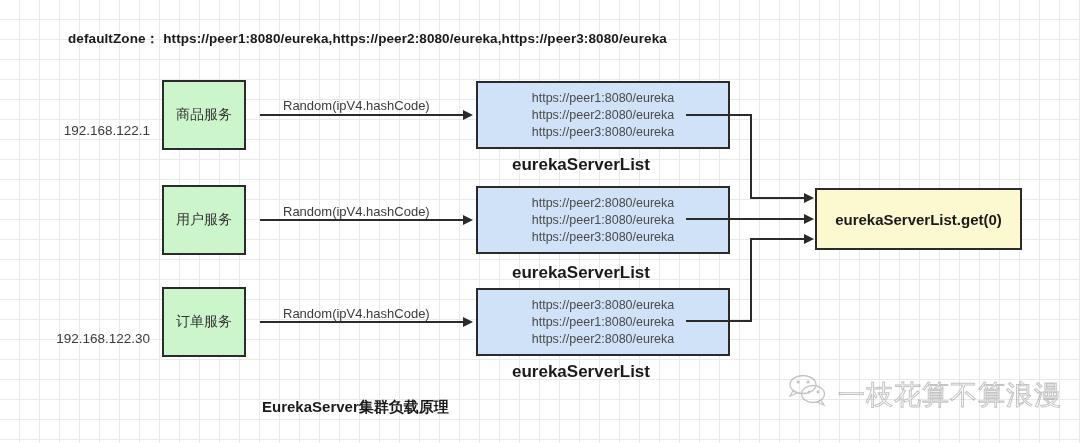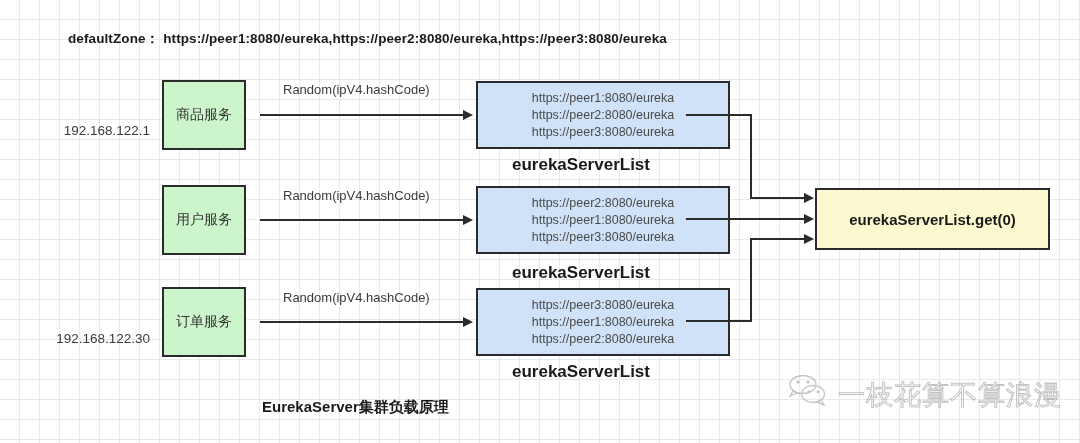--- a/index.html
+++ b/index.html
@@ -55,41 +55,42 @@
     background: #cfe2f7;
     width: 254px;
     height: 68px;
     flex-direction: column;
     line-height: 17px;
     font-size: 12.5px;
     color: #4a4a4a;
   }
   .node.result {
     background: #fcf8cf;
-    width: 235px;
+    width: 207px;
     height: 62px;
     font-size: 15px;
     font-weight: bold;
     color: #1a1a1a;
   }
 
   
   .ip-label {
     position: absolute;
     font-size: 13.5px;
     color: #3b3b3b;
     text-align: right;
     white-space: nowrap;
     margin-top: 18px;
   }
   .edge-label {
     position: absolute;
     font-size: 13px;
     color: #3b3b3b;
     white-space: nowrap;
+    margin-top: 16px;
   }
   .box-caption {
     position: absolute;
     font-size: 17px;
     font-weight: bold;
     color: #1a1a1a;
     width: 210px;
     text-align: center;
   }
   .figure-caption {

